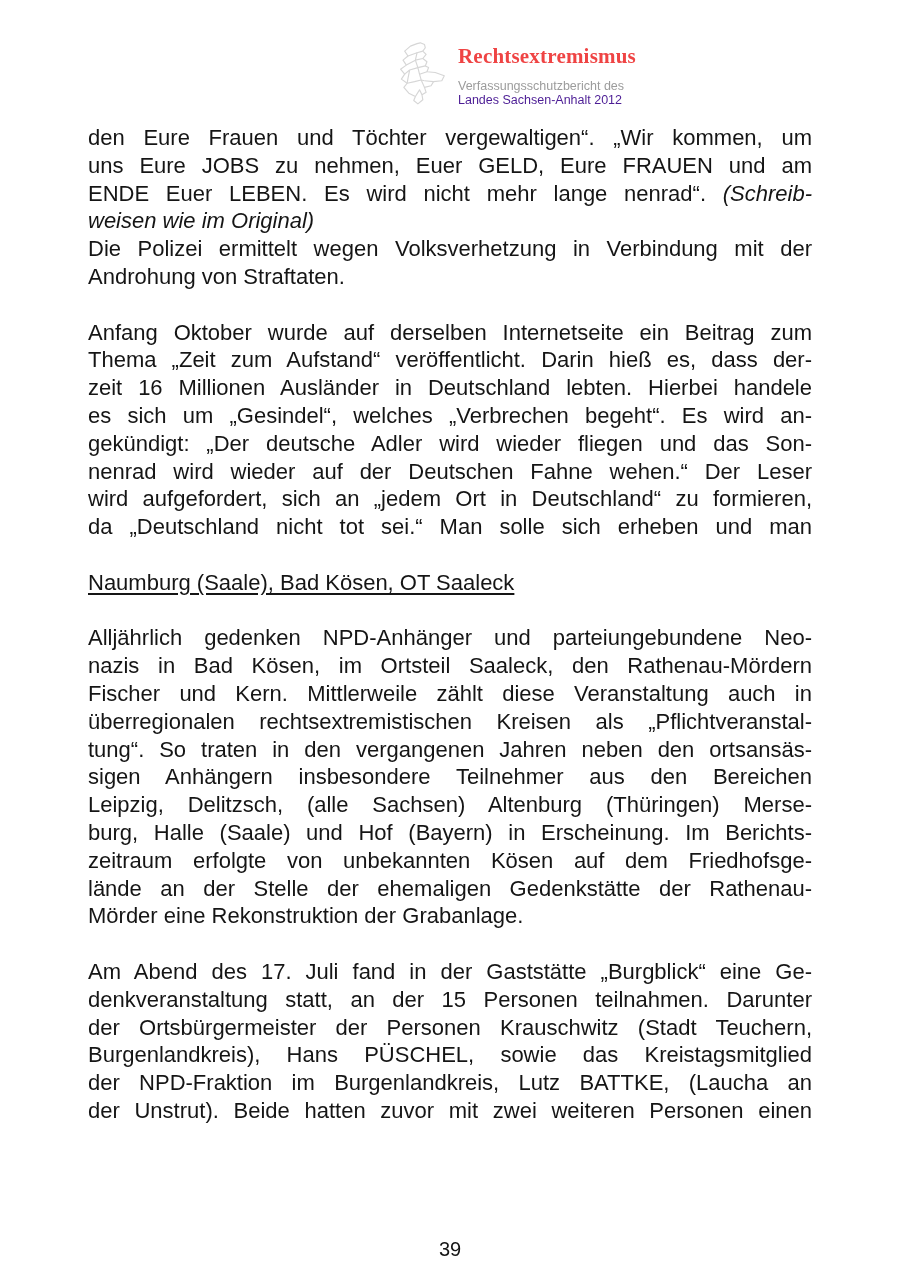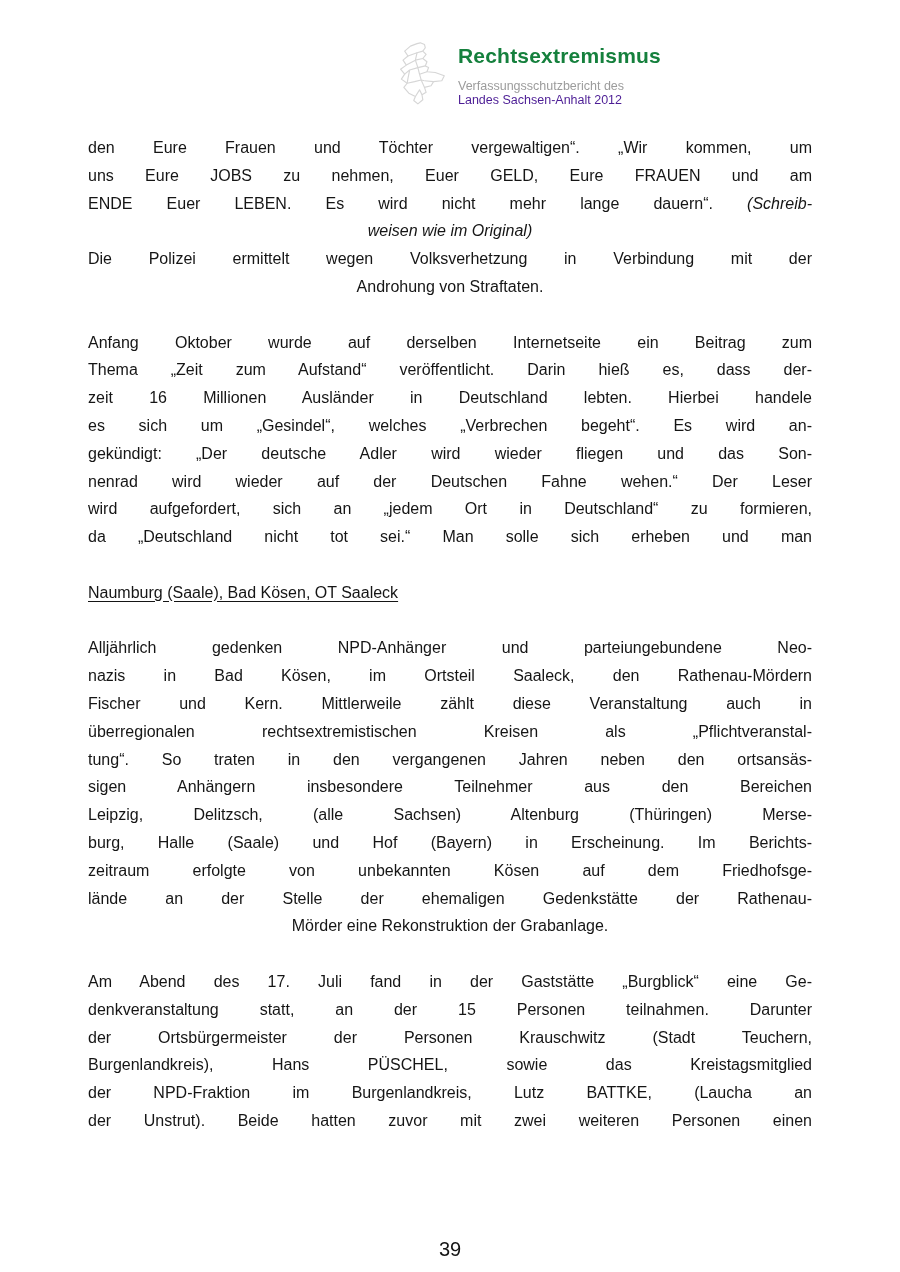--- a/index.html
+++ b/index.html
@@ -42,32 +42,32 @@
   }
   .header-subtitle {
     font-size: 12.5px;
     line-height: 13.5px;
     color: #9c9c9c;
   }
   .header-subtitle.first { margin-top: 12px; }
   
   .body-text {
     position: absolute;
-    top: 134px;
+    top: 124px;
     left: 88px;
     width: 724px;
-    font-size: 16px;
+    font-size: 22px;
     line-height: 27.8px;
   }
   .block { margin: 0 0 27.8px 0; }
   .block.heading {
     text-decoration: underline;
     text-underline-offset: 3px;
   }
-  .line { text-align: center; }
+  .line { text-align: left; }
   .line.just {
     text-align: justify;
     text-align-last: justify;
   }
   .italic { font-style: italic; }
   
   .footer {
     position: absolute;
     top: 1194px;
     left: 0;
@@ -96,31 +96,31 @@
       <path d="M25,31 15,34 9,39"></path>
       <path d="M15,34 13,44 12,50"></path>
       <path d="M36,36 27,39 25,31"></path>
       <path d="M27,39 29,46 33,47"></path>
       <path d="M29,46 21,48 12,50"></path>
       <path d="M33,47 44,48"></path>
       <path d="M33,55 29,46"></path>
       <path d="M30,64 27,58 22,66"></path>
     </svg>
     <div class="header-text">
-      <div class="header-title" style="color: #15803d;">Rechtsextremismus</div>
+      <div class="header-title" style="color: #ef4444; font-family: Liberation Serif, serif;">Rechtsextremismus</div>
       <div class="header-subtitle first" style="color: rgb(156, 156, 156);">Verfassungsschutzbericht des</div>
       <div class="header-subtitle" style="color: #4c1d95;">Landes Sachsen-Anhalt 2012</div>
     </div>
   </div>
 
   <div class="body-text" id="content">
       <div class="block paragraph">
         <div class="line just"><span>den Eure Frauen und Töchter vergewaltigen“. „Wir kommen, um</span></div>
         <div class="line just"><span>uns Eure JOBS zu nehmen, Euer GELD, Eure FRAUEN und am</span></div>
-        <div class="line just"><span>ENDE Euer LEBEN. Es wird nicht mehr lange dauern“. </span><span class="italic">(Schreib-</span></div>
+        <div class="line just"><span>ENDE Euer LEBEN. Es wird nicht mehr lange nenrad“. </span><span class="italic">(Schreib-</span></div>
         <div class="line"><span class="italic">weisen wie im Original)</span></div>
         <div class="line just"><span>Die Polizei ermittelt wegen Volksverhetzung in Verbindung mit der</span></div>
         <div class="line"><span>Androhung von Straftaten.</span></div>
       </div>
       <div class="block paragraph">
         <div class="line just"><span>Anfang Oktober wurde auf derselben Internetseite ein Beitrag zum</span></div>
         <div class="line just"><span>Thema „Zeit zum Aufstand“ veröffentlicht. Darin hieß es, dass der-</span></div>
         <div class="line just"><span>zeit 16 Millionen Ausländer in Deutschland lebten. Hierbei handele</span></div>
         <div class="line just"><span>es sich um „Gesindel“, welches „Verbrechen begeht“. Es wird an-</span></div>
         <div class="line just"><span>gekündigt: „Der deutsche Adler wird wieder fliegen und das Son-</span></div>

